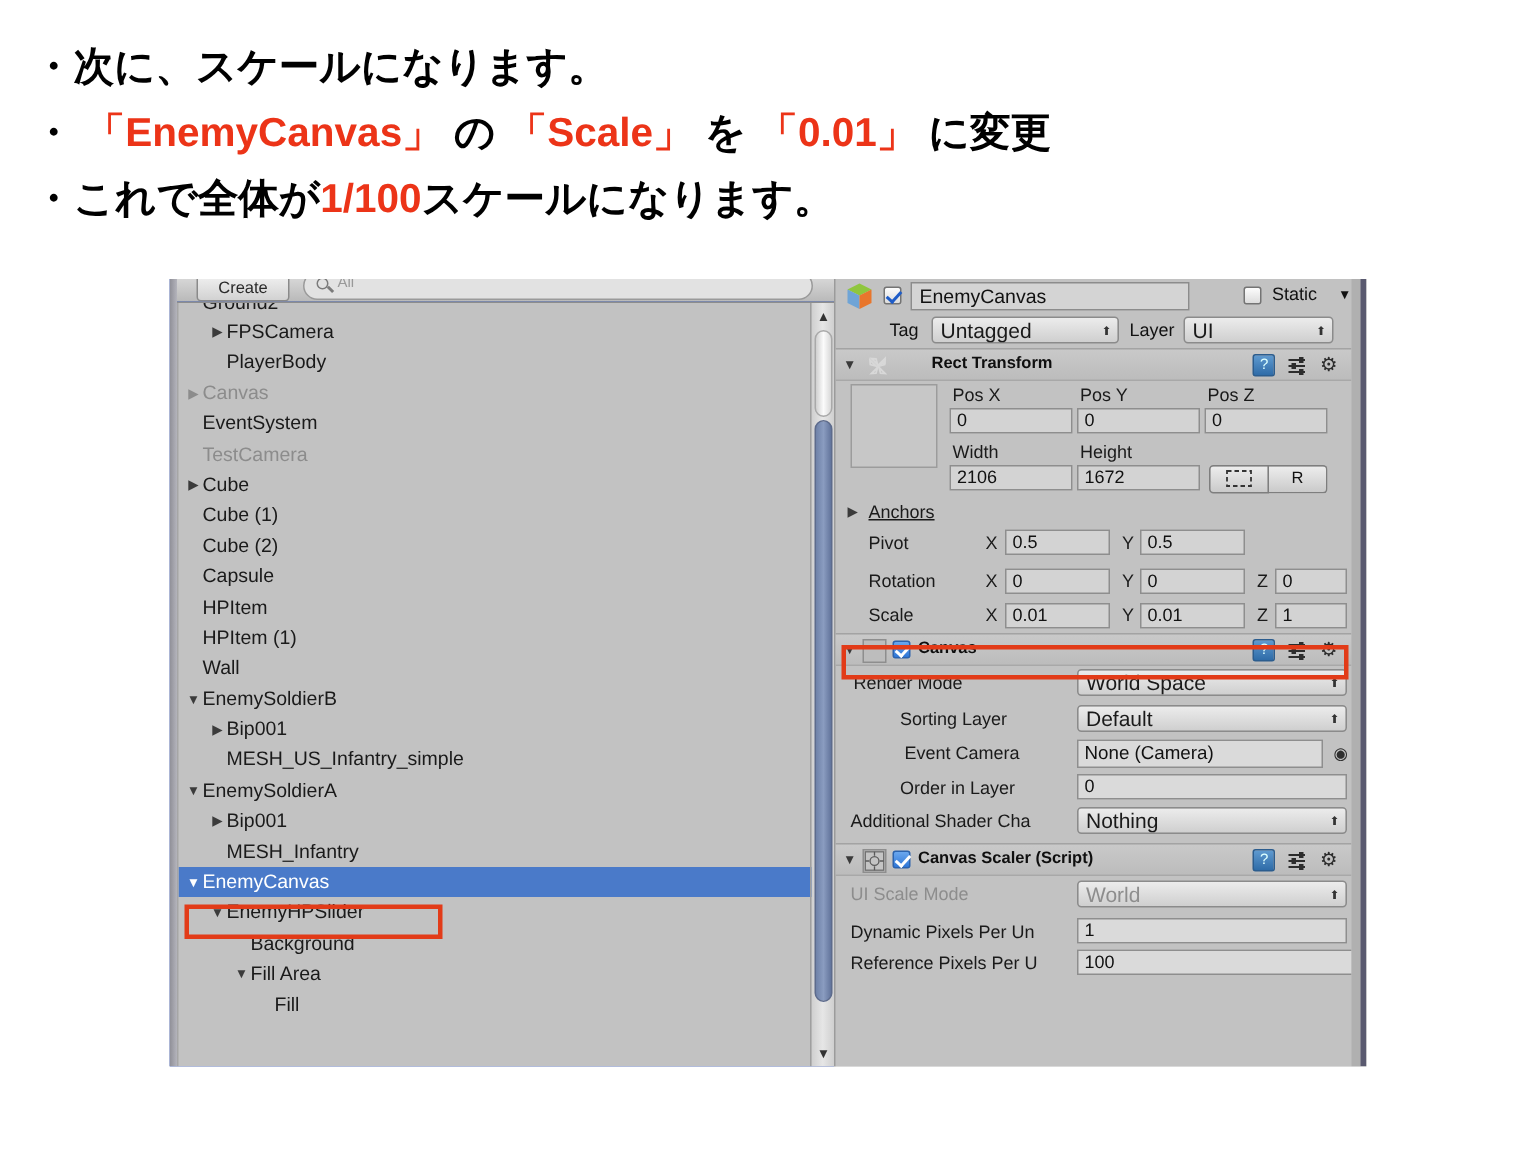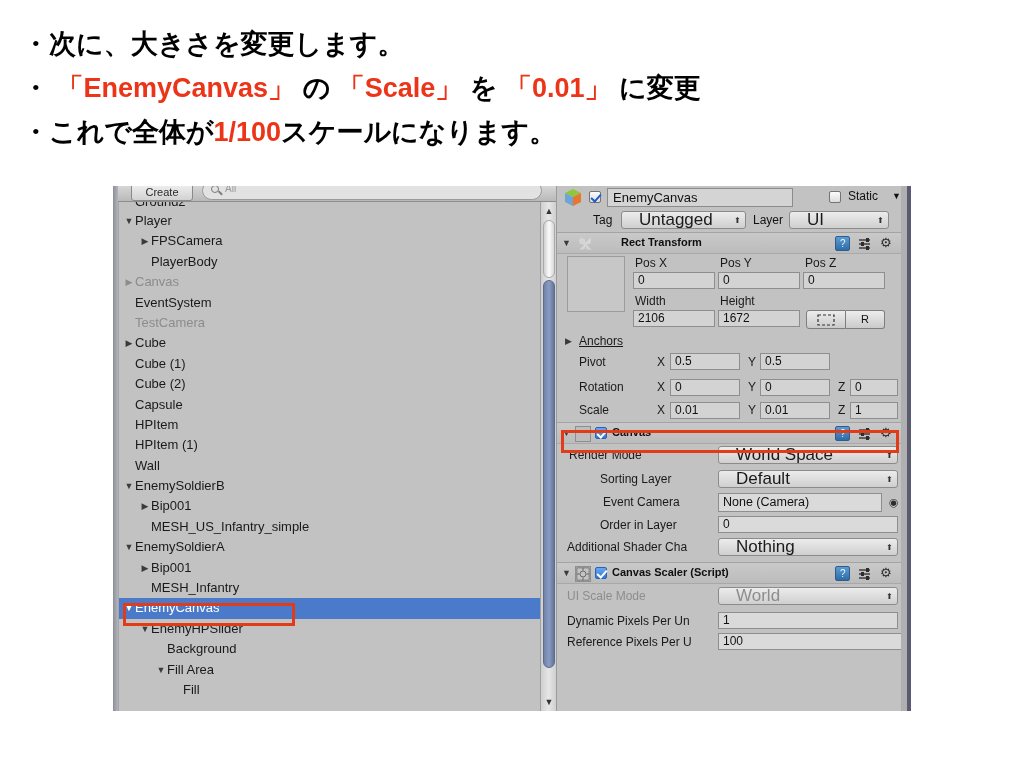--- a/index.html
+++ b/index.html
@@ -208,21 +208,21 @@
   .static-cb { position:absolute; left:272px; top:5px; }
   .static-lbl { position:absolute; left:291px; top:3px; font-size:12px; }
   .static-arrow { position:absolute; left:335px; top:5px; font-size:9px; }
 
   .insp-taglayer { position:relative; height:22px; }
   .tl-lab { position:absolute; font-size:12px; top:3px; }
   .popup {
     position:absolute; height:18px;
     background: linear-gradient(to bottom,#ececec,#cfcfcf);
     border:1px solid #8b8b8b; border-radius:3px;
-    font-size:17px; line-height:16px; padding-left:17px; color:#1a1a1a;
+    font-size:14px; line-height:16px; padding-left:5px; color:#1a1a1a;
   }
   .popup .arr {
     position:absolute; right:4px; top:0px; font-size:8px; line-height:17px; color:#333;
   }
   .popup .arr:before { content:"\2B06\FE0E"; }
 
   
   .comp-head {
     position: relative;
     height: 22px;
@@ -294,41 +294,40 @@
   }
 
   .target-icon {
     position:absolute; font-size:11px; color:#2e2e2e;
   }
 </style>
 </head>
 <body>
 
 <div class="slide-text">
-  <div class="bullet-line" id="line1"><span>・次に、大きさを変更します。</span></div>
+  <div class="bullet-line" id="line1"><span>・次に、スケールになります。</span></div>
   <div class="bullet-line" id="line2"><span>・ </span><span class="hl">「EnemyCanvas」</span><span> の </span><span class="hl">「Scale」</span><span> を </span><span class="hl">「0.01」</span><span> に変更</span></div>
   <div class="bullet-line" id="line3"><span>・これで全体が</span><span class="hl">1/100</span><span>スケールになります。</span></div>
 </div>
 
 <div class="unity-shot">
 
   <div class="hier-panel">
     <div class="hier-outer-left"></div>
 
     <div class="hier-toolbar">
       <div class="create-btn">Create</div>
       <div class="hier-search">
         <span class="mag"></span>
         <span class="hier-search-label">All</span>
       </div>
     </div>
 
     <div class="hier-body" id="hier-tree">
         <div class="tree-row" style="height: 9px; line-height: 0px; overflow: hidden;"><span style="display: inline-block; width: 4px;"></span><span class="tw"></span><span>Ground2</span></div>
-        <div class="tree-row"><span style="display: inline-block; width: 4px;"></span><span class="tw tri-down"></span><span>Player</span></div>
         <div class="tree-row"><span style="display: inline-block; width: 20px;"></span><span class="tw tri-right"></span><span>FPSCamera</span></div>
         <div class="tree-row"><span style="display: inline-block; width: 20px;"></span><span class="tw"></span><span>PlayerBody</span></div>
         <div class="tree-row dim"><span style="display: inline-block; width: 4px;"></span><span class="tw tri-right"></span><span>Canvas</span></div>
         <div class="tree-row"><span style="display: inline-block; width: 4px;"></span><span class="tw"></span><span>EventSystem</span></div>
         <div class="tree-row dim"><span style="display: inline-block; width: 4px;"></span><span class="tw"></span><span>TestCamera</span></div>
         <div class="tree-row"><span style="display: inline-block; width: 4px;"></span><span class="tw tri-right"></span><span>Cube</span></div>
         <div class="tree-row"><span style="display: inline-block; width: 4px;"></span><span class="tw"></span><span>Cube (1)</span></div>
         <div class="tree-row"><span style="display: inline-block; width: 4px;"></span><span class="tw"></span><span>Cube (2)</span></div>
         <div class="tree-row"><span style="display: inline-block; width: 4px;"></span><span class="tw"></span><span>Capsule</span></div>
         <div class="tree-row"><span style="display: inline-block; width: 4px;"></span><span class="tw"></span><span>HPItem</span></div>

